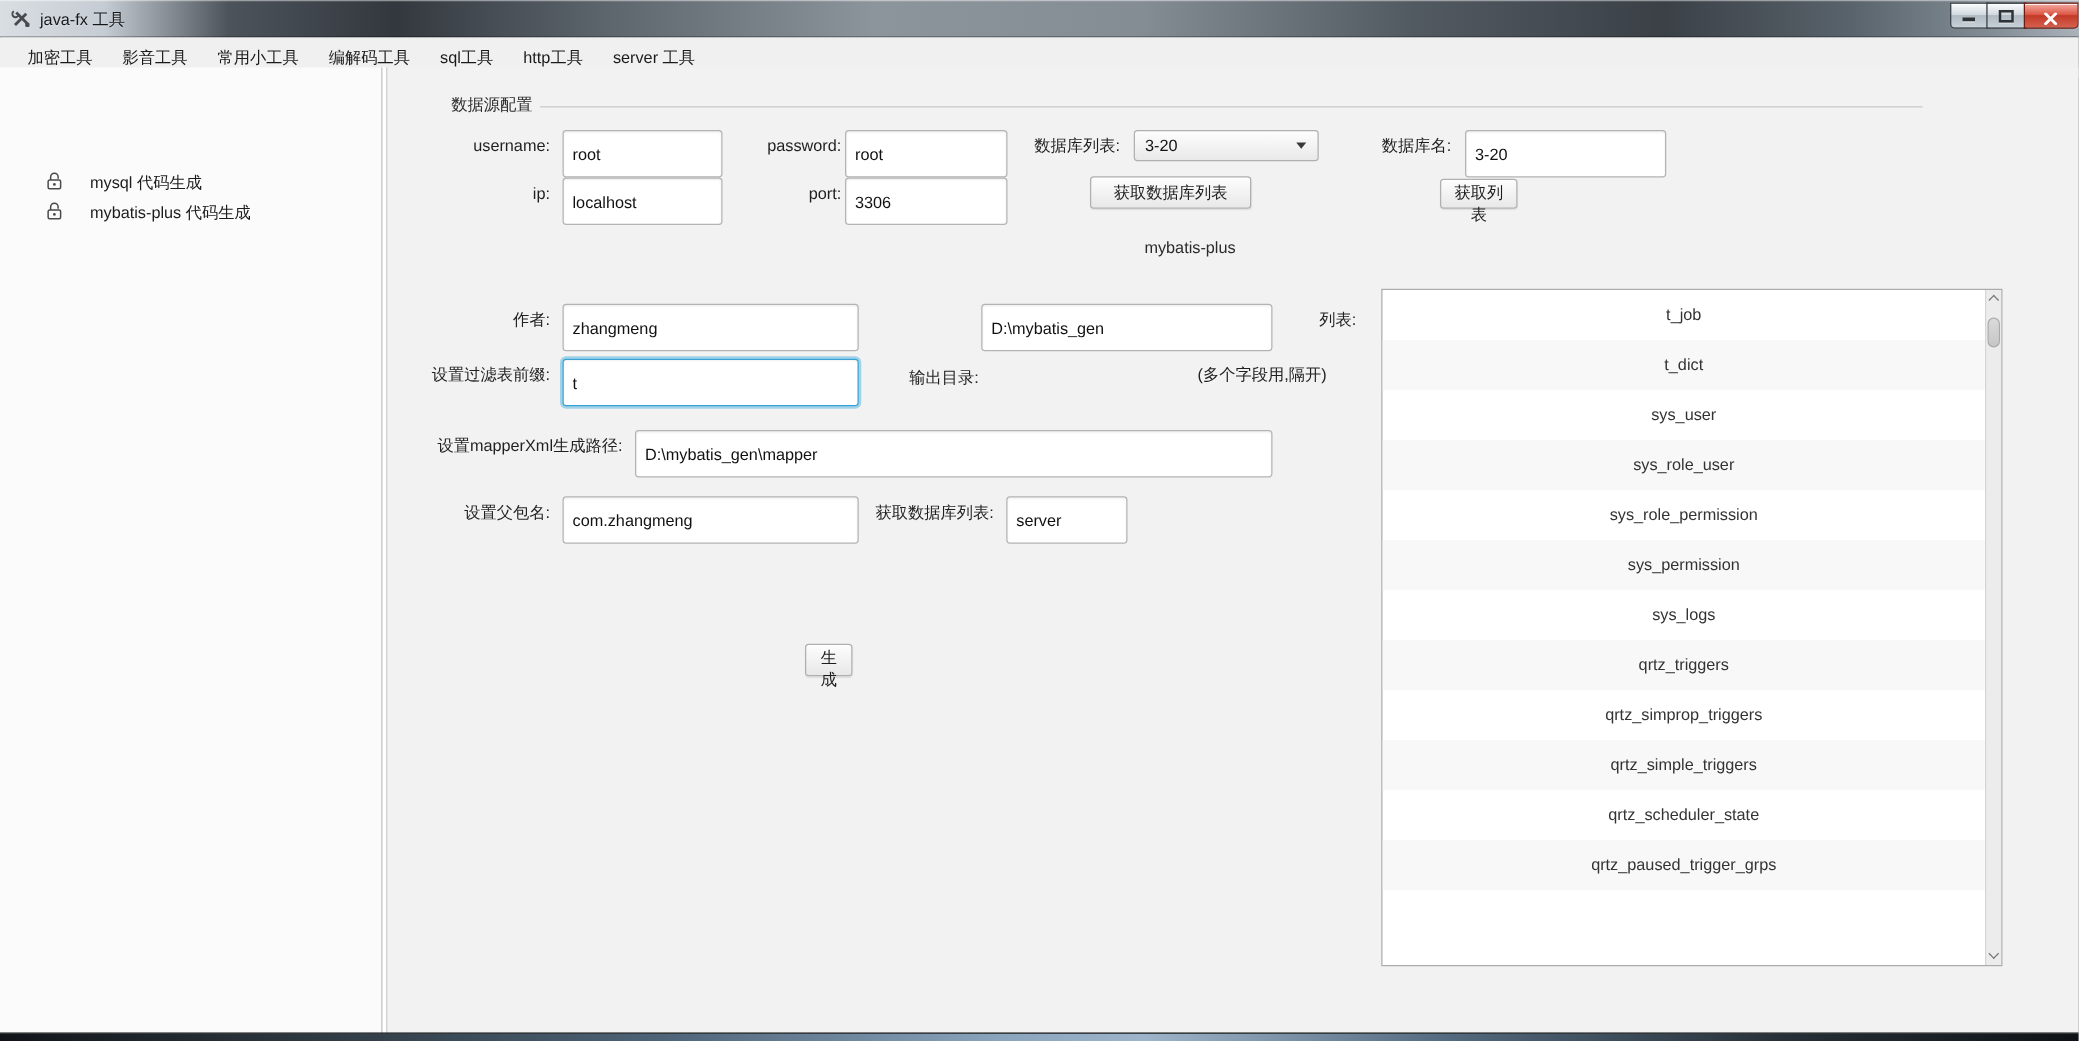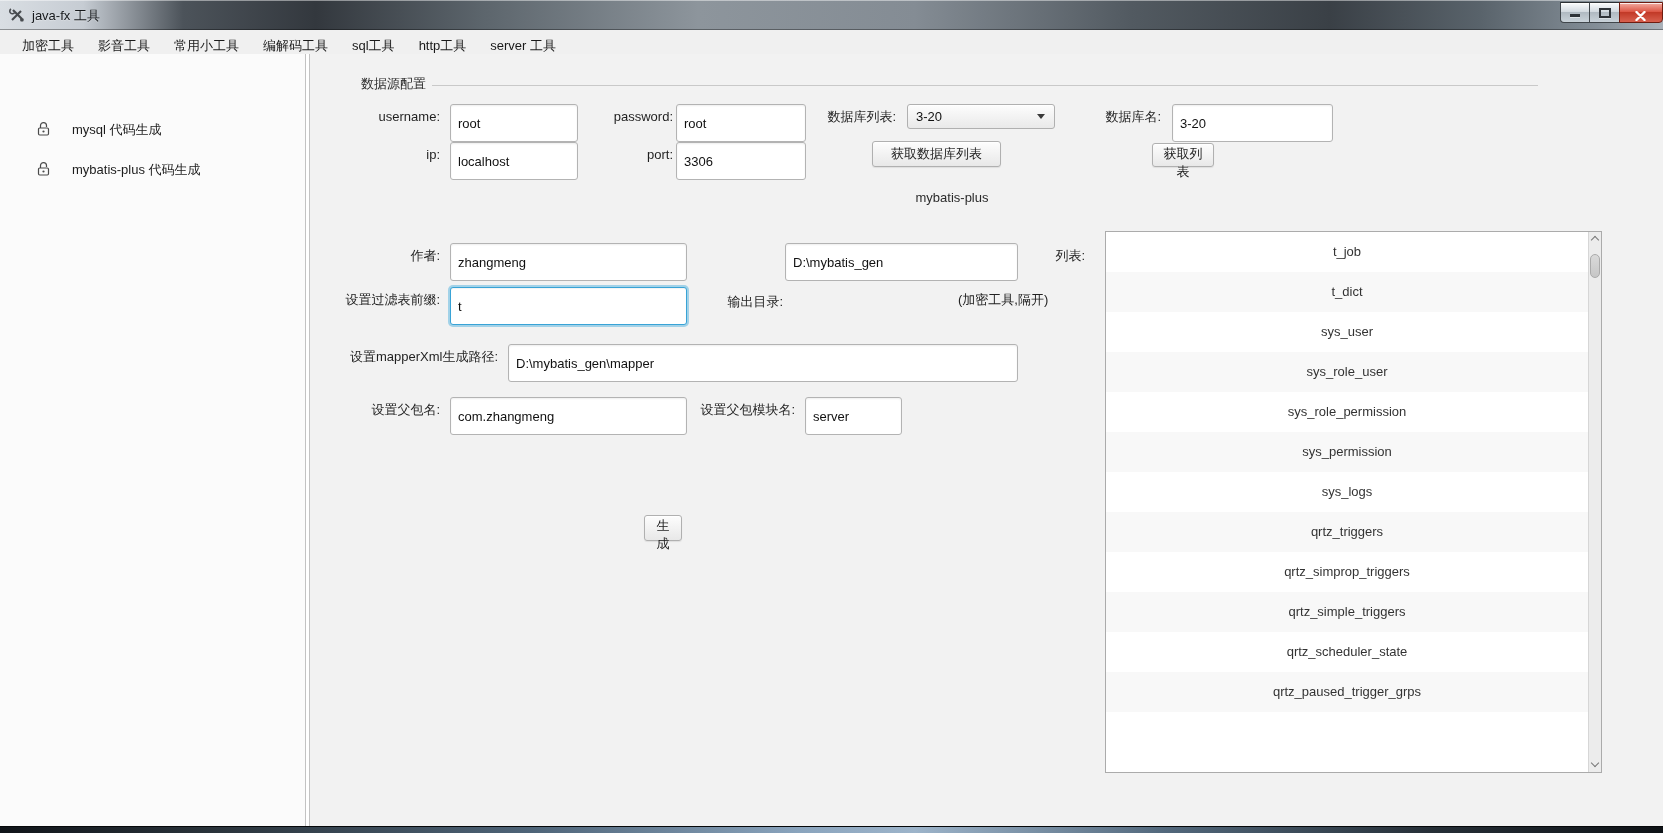--- a/index.html
+++ b/index.html
@@ -127,21 +127,21 @@
       <div class="menu-item">加密工具</div>
       <div class="menu-item">影音工具</div>
       <div class="menu-item">常用小工具</div>
       <div class="menu-item">编解码工具</div>
       <div class="menu-item">sql工具</div>
       <div class="menu-item">http工具</div>
       <div class="menu-item">server 工具</div>
     </div>
 
   <div class="sidebar">
-      <div class="side-item" style="top: 62px;">
+      <div class="side-item" style="top: 78px;">
         <span class="lock"><svg width="15" height="16" viewBox="0 0 15 16">
             <rect x="2.5" y="7" width="10" height="7" rx="1.2" fill="none" stroke="#4a4a4a" stroke-width="1.2"></rect>
             <path d="M4.5 7 V4.6 a3 3 0 0 1 6 0 V6" fill="none" stroke="#4a4a4a" stroke-width="1.2"></path>
             <circle cx="7.5" cy="10.5" r="1.1" fill="#4a4a4a"></circle>
           </svg></span>
         <span class="side-label">mysql 代码生成</span>
       </div>
       <div class="side-item" style="top: 102px; padding-left: 32px;">
         <span class="lock"><svg width="15" height="16" viewBox="0 0 15 16">
             <rect x="2.5" y="7" width="10" height="7" rx="1.2" fill="none" stroke="#4a4a4a" stroke-width="1.2"></rect>
@@ -185,28 +185,28 @@
   </div>
 
   <div class="lbl" style="left:340px;top:243px;width:100px;">作者:</div>
   <input class="tf" style="left: 450px; top: 243px; width: 237px;" value="zhangmeng">
   <div class="lbl" style="left:700px;top:243px;width:83px;margin-top:46px;">输出目录:</div>
   <input class="tf" style="left: 785px; top: 243px; width: 233px;" value="D:\mybatis_gen">
   <div class="lbl" style="left:1030px;top:243px;width:55px;">列表:</div>
 
   <div class="lbl" style="left:330px;top:287px;width:110px;">设置过滤表前缀:</div>
   <input class="tf focused" style="left: 450px; top: 287px; width: 237px;" value="t">
-  <div class="hint" style="left:958px;top:287px;">(加密工具,隔开)</div>
+  <div class="hint" style="left:958px;top:287px;">(多个字段用,隔开)</div>
 
   <div class="lbl" style="left:330px;top:344px;width:168px;">设置mapperXml生成路径:</div>
   <input class="tf" style="left: 508px; top: 344px; width: 510px;" value="D:\mybatis_gen\mapper">
 
   <div class="lbl" style="left:340px;top:397px;width:100px;">设置父包名:</div>
   <input class="tf" style="left: 450px; top: 397px; width: 237px;" value="com.zhangmeng">
-  <div class="lbl" style="left:700px;top:397px;width:95px;">设置父包模块名:</div>
+  <div class="lbl" style="left:700px;top:397px;width:95px;">获取数据库列表:</div>
   <input class="tf" style="left: 805px; top: 397px; width: 97px;" value="server">
 
   <button class="btn" style="left:644px;top:515px;width:38px;height:26px;">生成</button>
 
   <div class="listbox">
     <div class="list-rows">
         <div class="list-row">t_job</div>
         <div class="list-row">t_dict</div>
         <div class="list-row">sys_user</div>
         <div class="list-row">sys_role_user</div>

